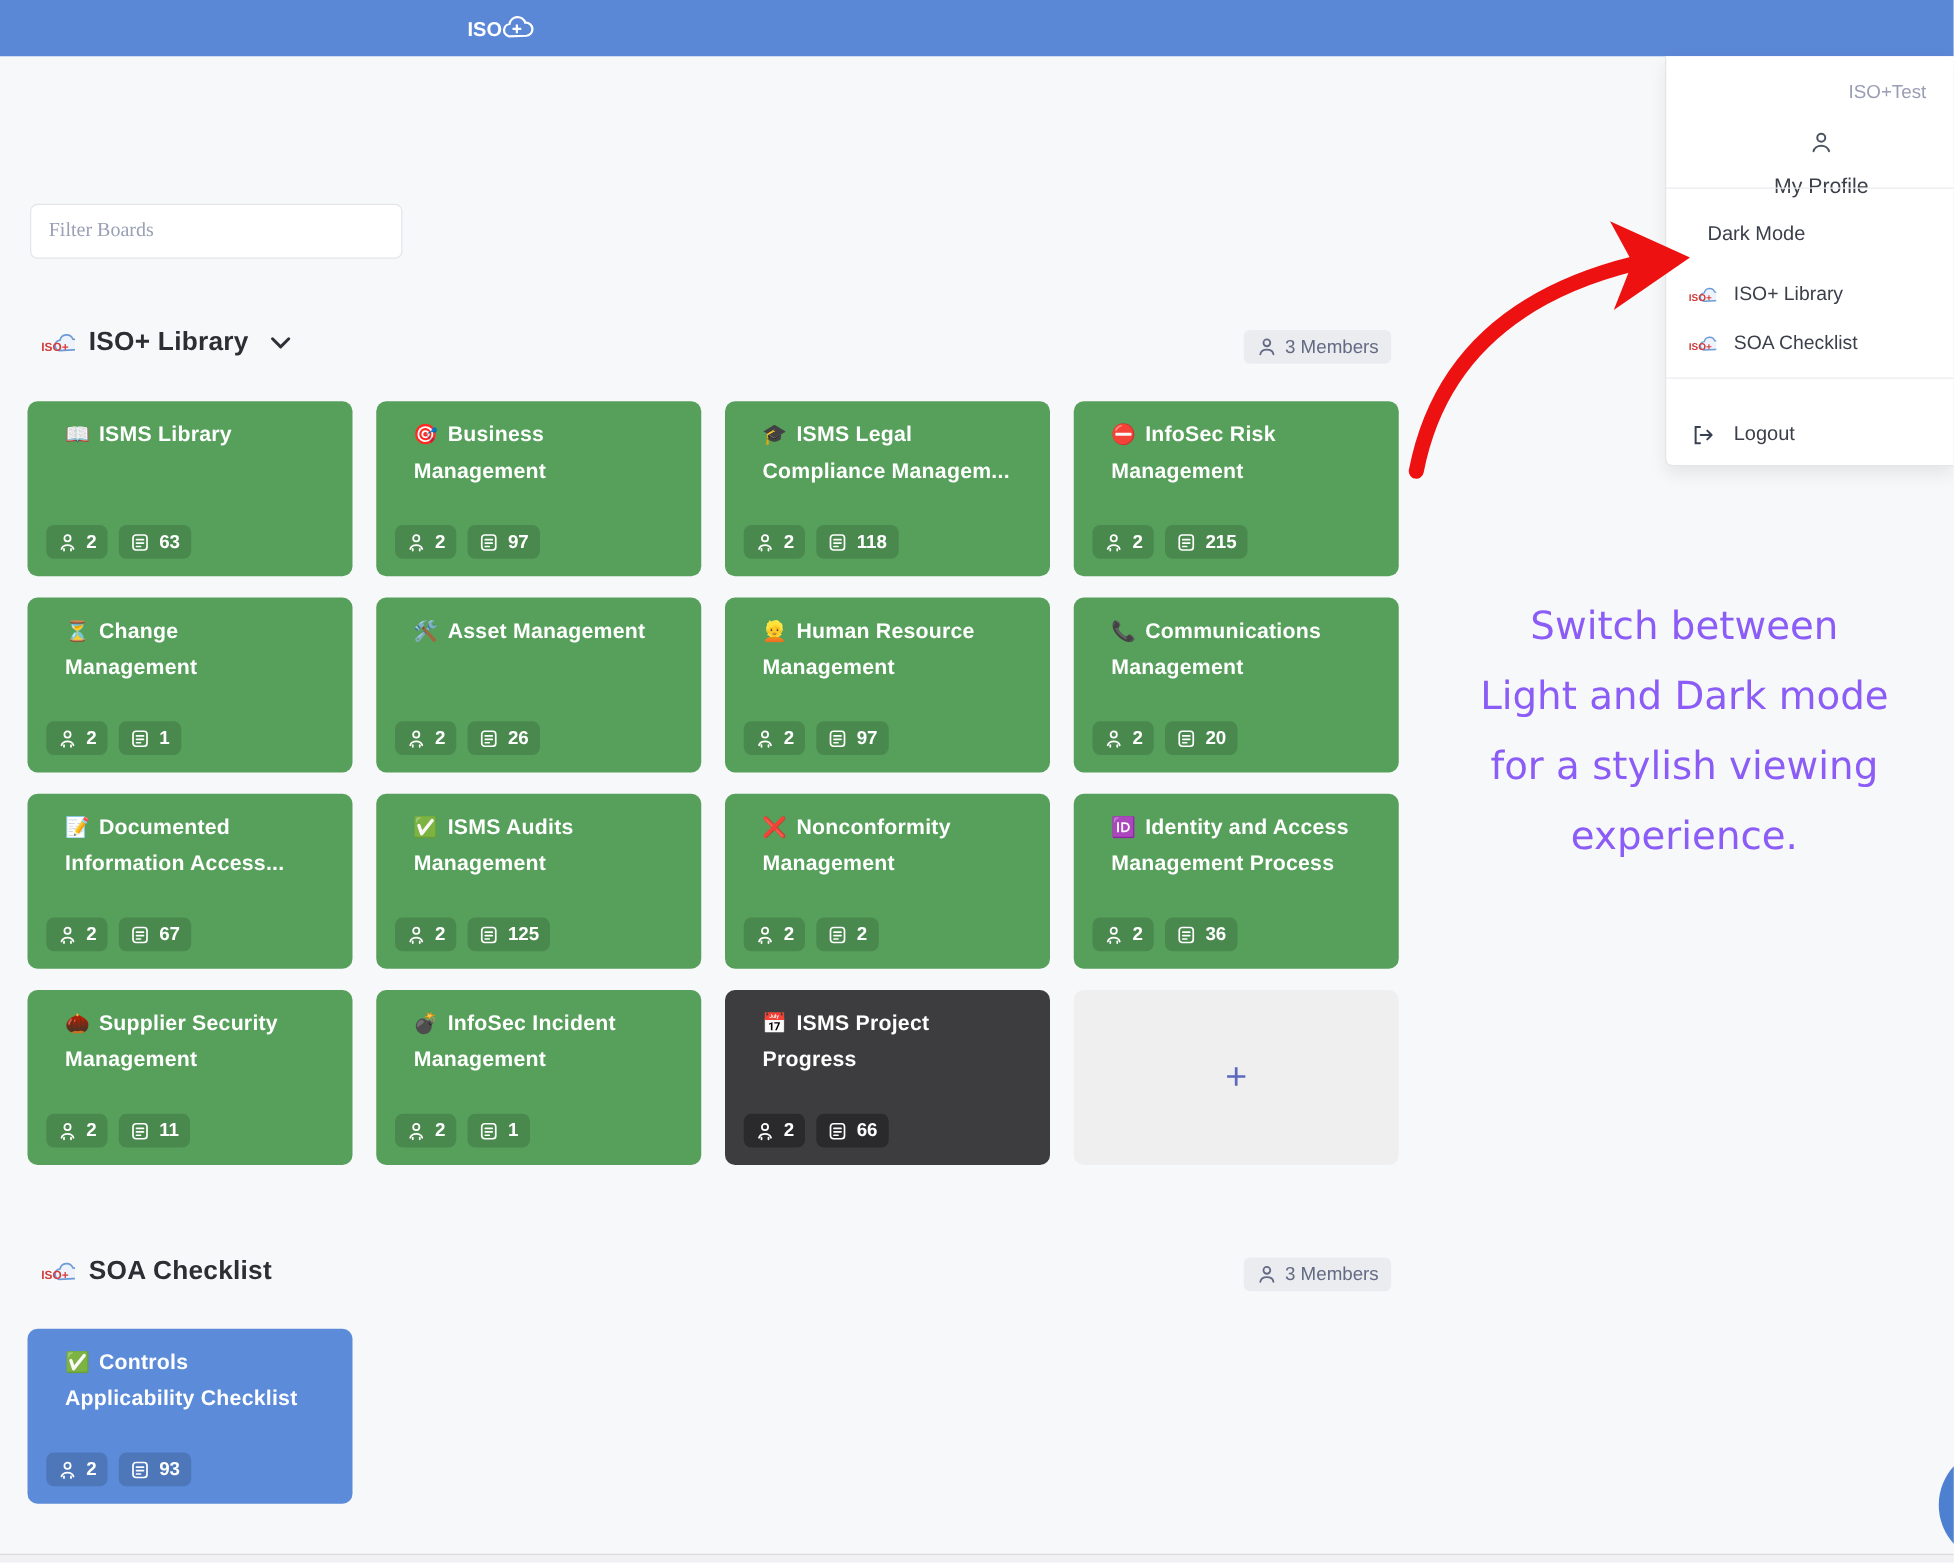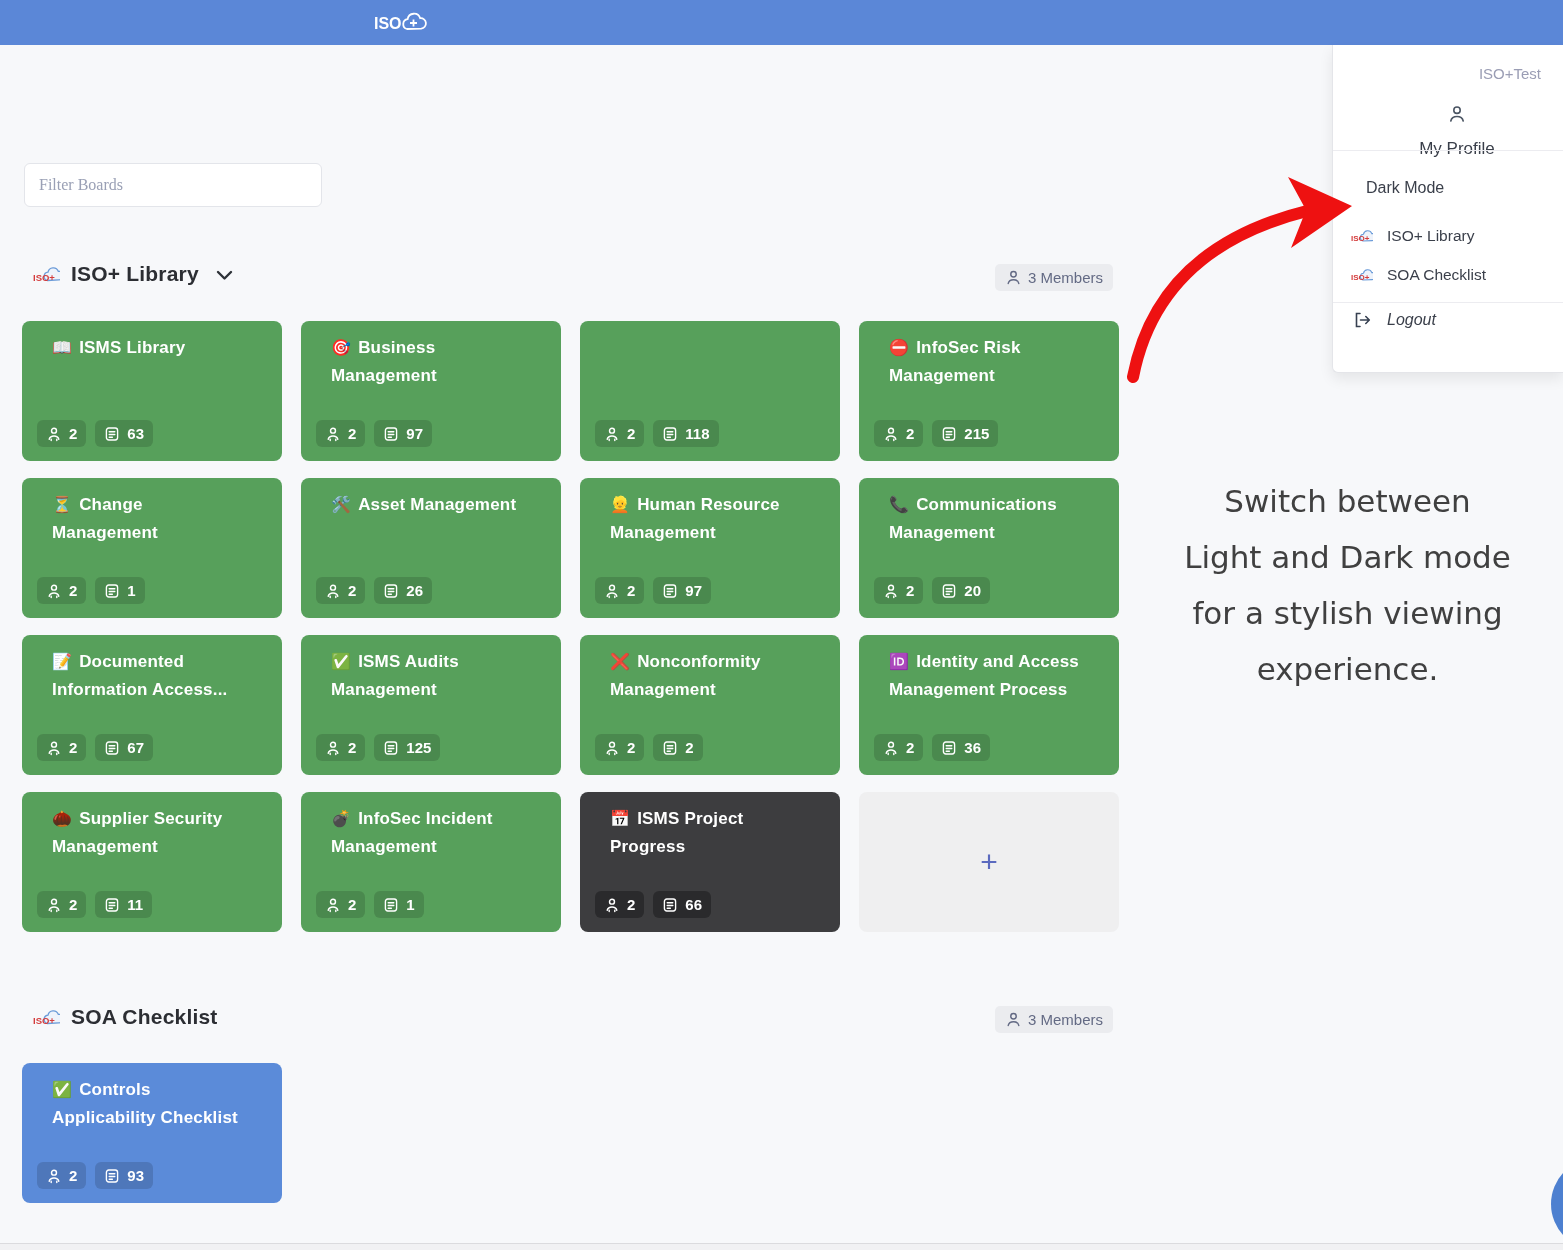--- a/index.html
+++ b/index.html
@@ -15,21 +15,21 @@
           border:1px solid #e4e5e9; border-top:none; border-right:none; border-radius:0 0 0 6px;
           box-shadow:0 6px 14px rgba(0,0,0,0.08); z-index:5; }
   .menu-account { position:absolute; top:20px; right:22px; font-size:15px; color:#9a9db4; }
   .menu-item { position:absolute; left:0; width:100%; height:34px; display:flex; align-items:center; gap:14px;
                padding-left:18px; font-size:16px; color:#3a3f4a; cursor:pointer; }
   .menu-item .mi-icon { width:22px; height:22px; display:flex; align-items:center; justify-content:center; flex:0 0 22px; }
   .mi-profile { top:58px; font-size:17px;flex-direction:column; }
   .mi-darkmode { top:126px; padding-left:18px;margin-left:15px; }
   .mi-isolib { top:174px; font-size:15.5px; }
   .mi-soa { top:213px; font-size:15.5px; }
-  .mi-logout { top:258px;font-style:italic; }
+  .mi-logout { top:286px; }
   .menu-divider { position:absolute; left:0; width:100%; height:1px; background:#ececf0; }
   .d1 { top:105px; } .d2 { top:257px; }
 
   
   .filter-input { position:absolute; left:24px; top:163px; width:298px; height:44px; background:#ffffff;
                   border:1px solid #e3e5ea; border-radius:6px; padding:0 14px; font-size:16px; color:#374151;
                   font-family:Liberation Serif, serif; outline:none; }
   .filter-input::placeholder { color:#9aa0b5; }
 
   
@@ -57,21 +57,21 @@
   .bc-title .emoji { font-style:normal; margin-right:7px; font-size:16px; }
   .bc-badges { position:absolute; left:15px; bottom:14px; display:flex; gap:9px; }
   .bc-badge { height:27px; border-radius:6px; display:flex; align-items:center; gap:7px; padding:0 9px;
               color:#ffffff; font-size:15px; font-weight:700; }
   .green .bc-badge { background:rgba(0,0,0,0.14); }
   .dark .bc-badge { background:rgba(0,0,0,0.30); }
   .blue .bc-badge { background:rgba(0,0,0,0.14); }
 
   
   .annotation { position:absolute; left:1135px; top:473px; width:425px; text-align:center;
-                color:#404040; font-size:31px; line-height:56px; font-weight:500;
+                color:#8b5cf6; font-size:31px; line-height:56px; font-weight:500;
                 font-family:"DejaVu Sans", sans-serif; }
   .arrow-svg { position:absolute; left:1100px; top:165px; z-index:6; pointer-events:none; }
 
   
   .fab { position:absolute; left:1551px; top:1158px; width:92px; height:92px; border-radius:50%;
          background:#4d80d0; }
 
   
   .bottom-line { position:absolute; left:0; top:1243px; width:1563px; height:1px; background:#dbdbde; }
   .bottom-strip { position:absolute; left:0; top:1244px; width:1563px; height:6px; background:#f1f1f3; }
@@ -198,20 +198,21 @@
         <svg width="16" height="16" viewBox="0 0 20 20">
             <rect x="3" y="2.5" width="14" height="15" rx="3" fill="none" stroke="#ffffff" stroke-width="1.7"></rect>
             <path d="M6.5 7.2 H13.5 M6.5 10.6 H13.5 M6.5 14 H10.5" stroke="#ffffff" stroke-width="1.7" stroke-linecap="round"></path>
           </svg>
         <span class="cards-count">97</span>
       </div>
     </div>
   </div>
 
   <div class="board-card green">
+    <div class="bc-title"><span class="emoji">🎓</span><span class="title-text">ISMS Legal Compliance Managem...</span></div>
     <div class="bc-badges">
       <div class="bc-badge">
         <svg width="16" height="16" viewBox="0 0 20 20">
             <circle cx="10" cy="5.8" r="3.1" fill="none" stroke="#ffffff" stroke-width="1.8"></circle>
             <path d="M4 16.5 a6.2 5.2 0 0 1 12 0 M6.5 16.5 v1.6 M13.5 16.5 v1.6" fill="none" stroke="#ffffff" stroke-width="1.8" stroke-linecap="round"></path>
           </svg>
         <span class="members-count">2</span>
       </div>
       <div class="bc-badge">
         <svg width="16" height="16" viewBox="0 0 20 20">

